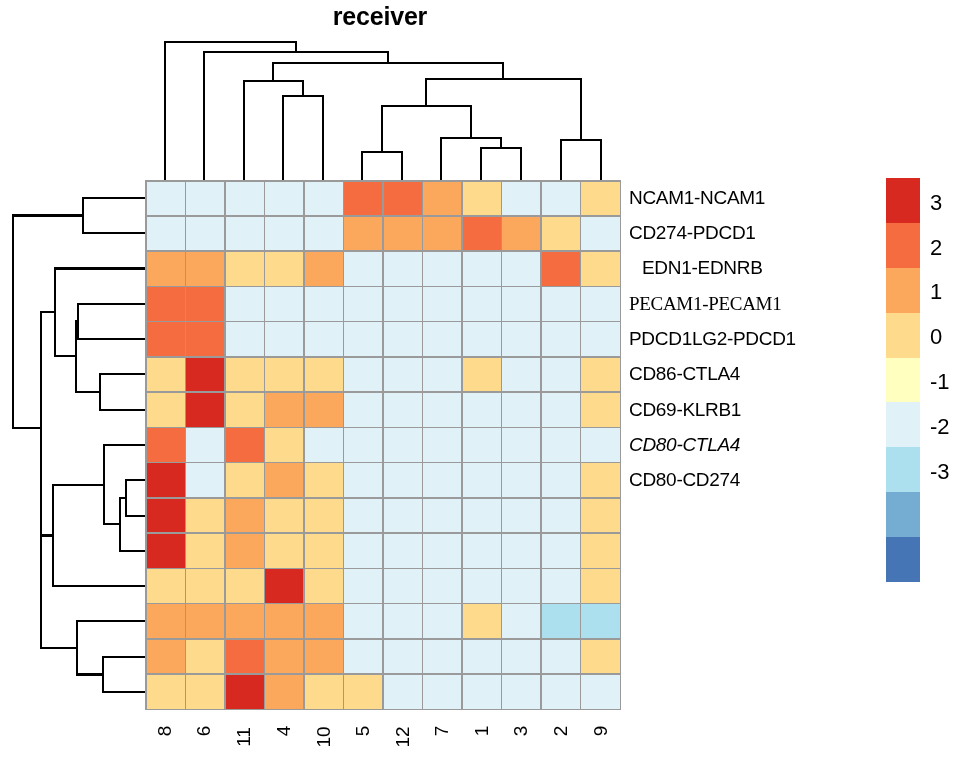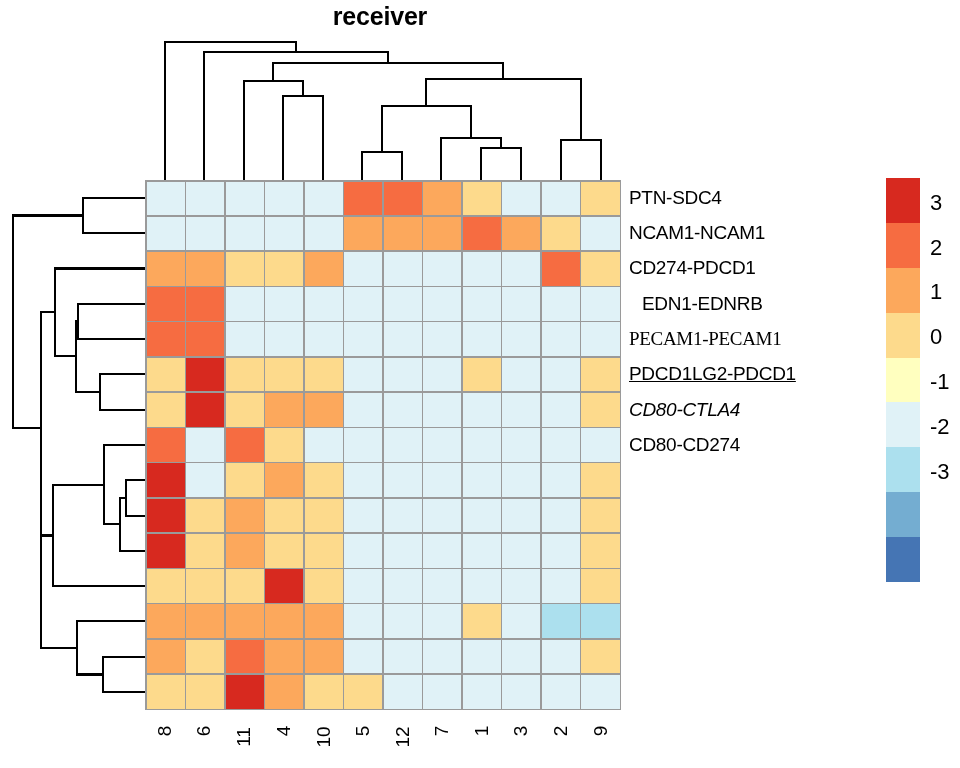--- a/index.html
+++ b/index.html
@@ -365,26 +365,27 @@
       <div class="cell" style="background: rgb(253, 218, 140);"></div>
       <div class="cell" style="background: rgb(224, 242, 247);"></div>
       <div class="cell" style="background: rgb(224, 242, 247);"></div>
       <div class="cell" style="background: rgb(224, 242, 247);"></div>
       <div class="cell" style="background: rgb(224, 242, 247);"></div>
       <div class="cell" style="background: rgb(224, 242, 247);"></div>
       <div class="cell" style="background: rgb(224, 242, 247);"></div>
     </div>
 
   <div class="rowlabels" id="rowlabels" style="left:621px; top:180px; width:250px; height:530px;">
-      <div class="rowlabel" style="height: 35.3333px;">PTN-SDC4</div>
       <div class="rowlabel" style="height: 35.3333px;">NCAM1-NCAM1</div>
       <div class="rowlabel" style="height: 35.3333px;">CD274-PDCD1</div>
       <div class="rowlabel" style="height: 35.3333px; padding-left: 21px;">EDN1-EDNRB</div>
       <div class="rowlabel" style="height: 35.3333px; font-family: Liberation Serif, serif;">PECAM1-PECAM1</div>
-      <div class="rowlabel" style="height: 35.3333px; text-decoration: underline;">PDCD1LG2-PDCD1</div>
+      <div class="rowlabel" style="height: 35.3333px;">PDCD1LG2-PDCD1</div>
+      <div class="rowlabel" style="height: 35.3333px;">CD86-CTLA4</div>
+      <div class="rowlabel" style="height: 35.3333px;">CD69-KLRB1</div>
       <div class="rowlabel" style="height: 35.3333px; font-style: italic;">CD80-CTLA4</div>
       <div class="rowlabel" style="height: 35.3333px;">CD80-CD274</div>
     </div>
 
   <div class="collabels" id="collabels" style="left:145px; top:712px; width:476px; height:56px;">
       <div class="collabel" style="width: 39.6667px;">
         <span style="margin-top: 8px;">8</span>
       </div>
       <div class="collabel" style="width: 39.6667px;">
         <span style="margin-top: 8px;">6</span>

